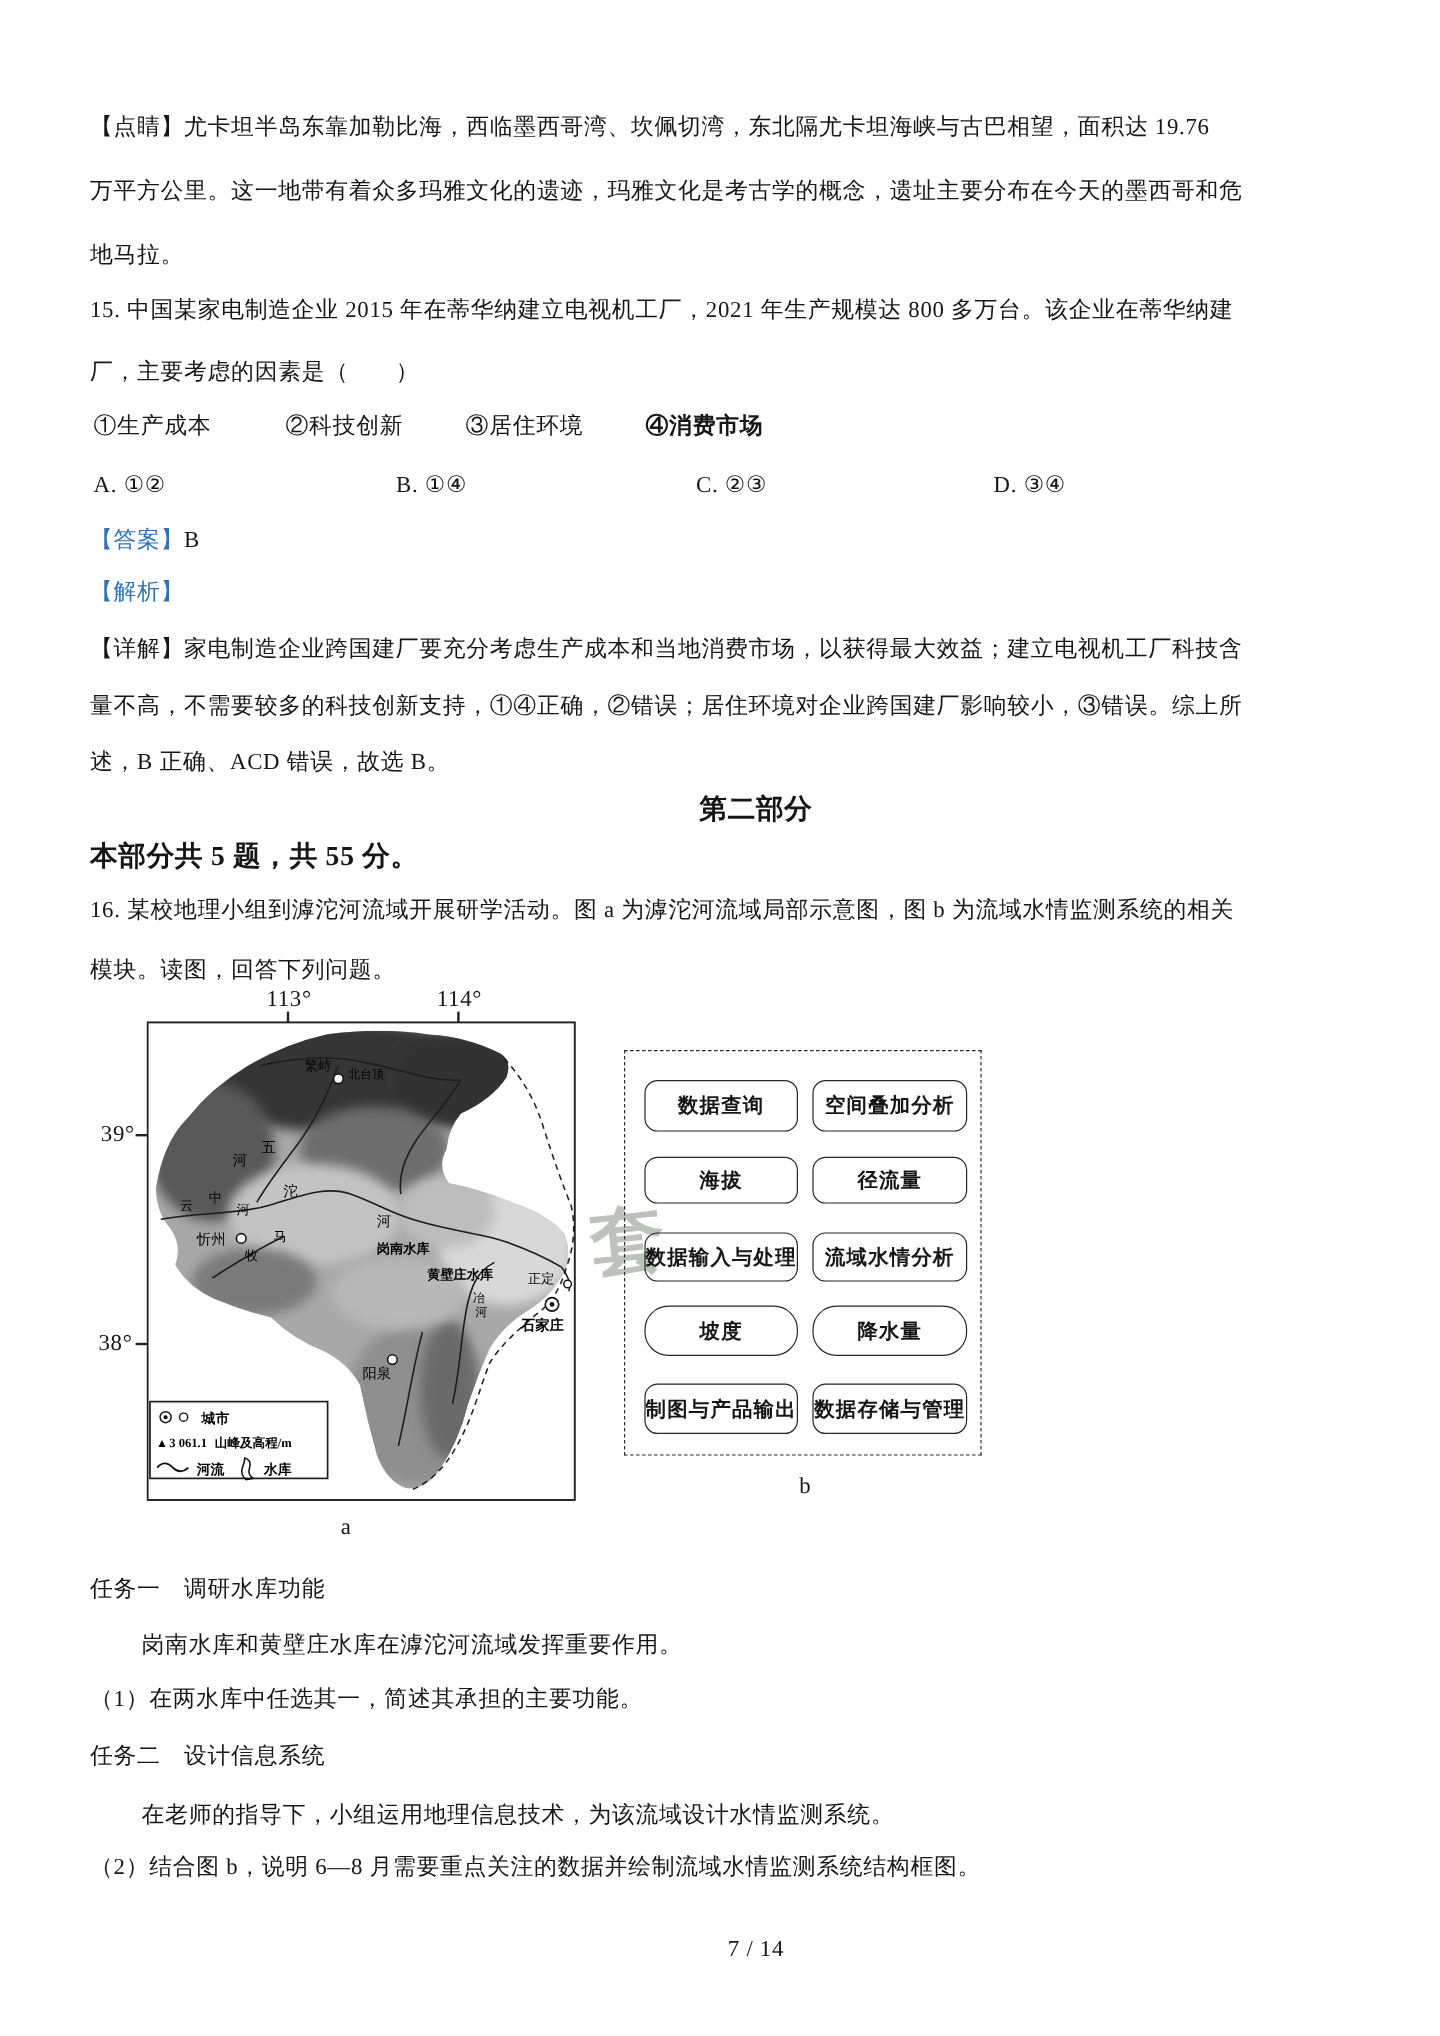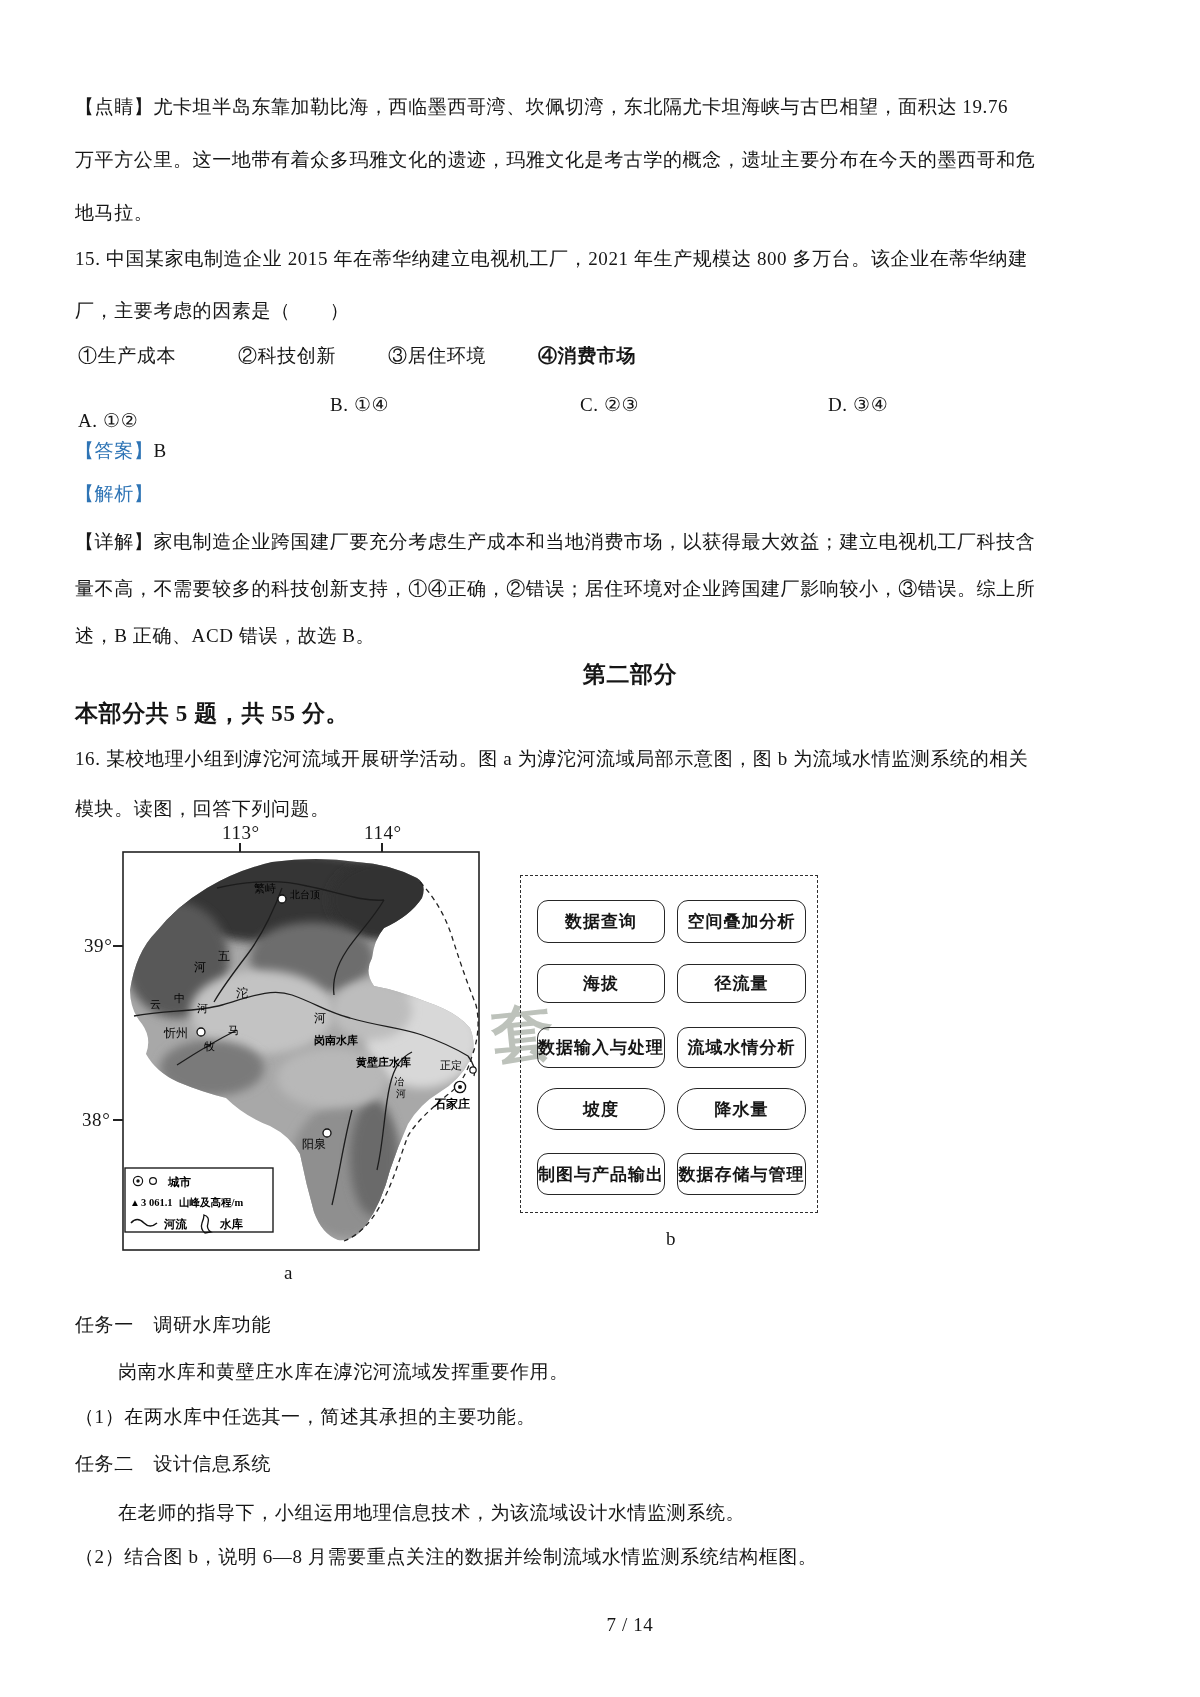--- a/index.html
+++ b/index.html
@@ -35,21 +35,21 @@
 <div class="line" style="left:75px;top:198px;">地马拉。</div>
 
 <div class="line" style="left:75px;top:244px;">15. 中国某家电制造企业 2015 年在蒂华纳建立电视机工厂，2021 年生产规模达 800 多万台。该企业在蒂华纳建</div>
 <div class="line" style="left:75px;top:296px;">厂，主要考虑的因素是（　　）</div>
 
 <div class="line" style="left:78px;top:341px;">①生产成本</div>
 <div class="line" style="left:238px;top:341px;">②科技创新</div>
 <div class="line" style="left:388px;top:341px;">③居住环境</div>
 <div class="line" style="left:538px;top:341px;font-weight:bold;">④消费市场</div>
 
-<div class="line" style="left:78px;top:406px;">A. ①②</div>
+<div class="line" style="left:78px;top:390px;">A. ①②</div>
 <div class="line" style="left:330px;top:390px;">B. ①④</div>
 <div class="line" style="left:580px;top:390px;">C. ②③</div>
 <div class="line" style="left:828px;top:390px;">D. ③④</div>
 
 <div class="line" style="left:75px;top:436px;">
   <span class="blue">【答案】</span><span>B</span>
 </div>
 <div class="line blue" style="left:75px;top:479px;">【解析】</div>
 
 <div class="line" style="left:75px;top:527px;">【详解】家电制造企业跨国建厂要充分考虑生产成本和当地消费市场，以获得最大效益；建立电视机工厂科技含</div>

